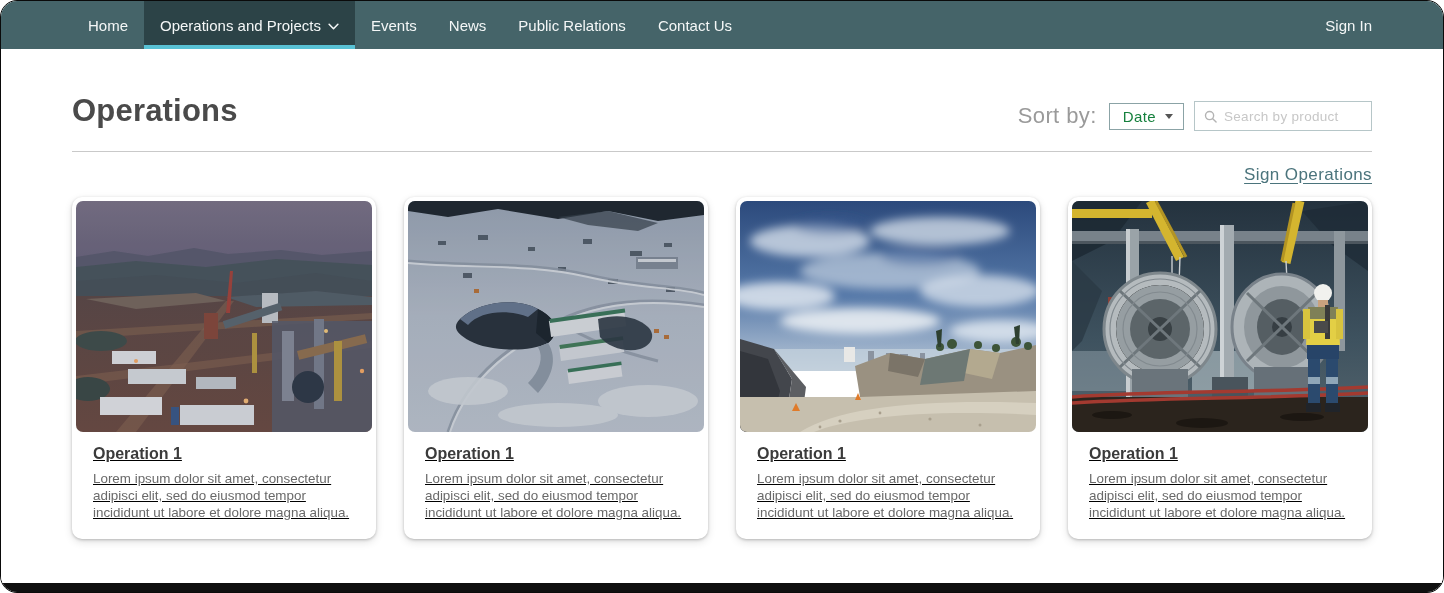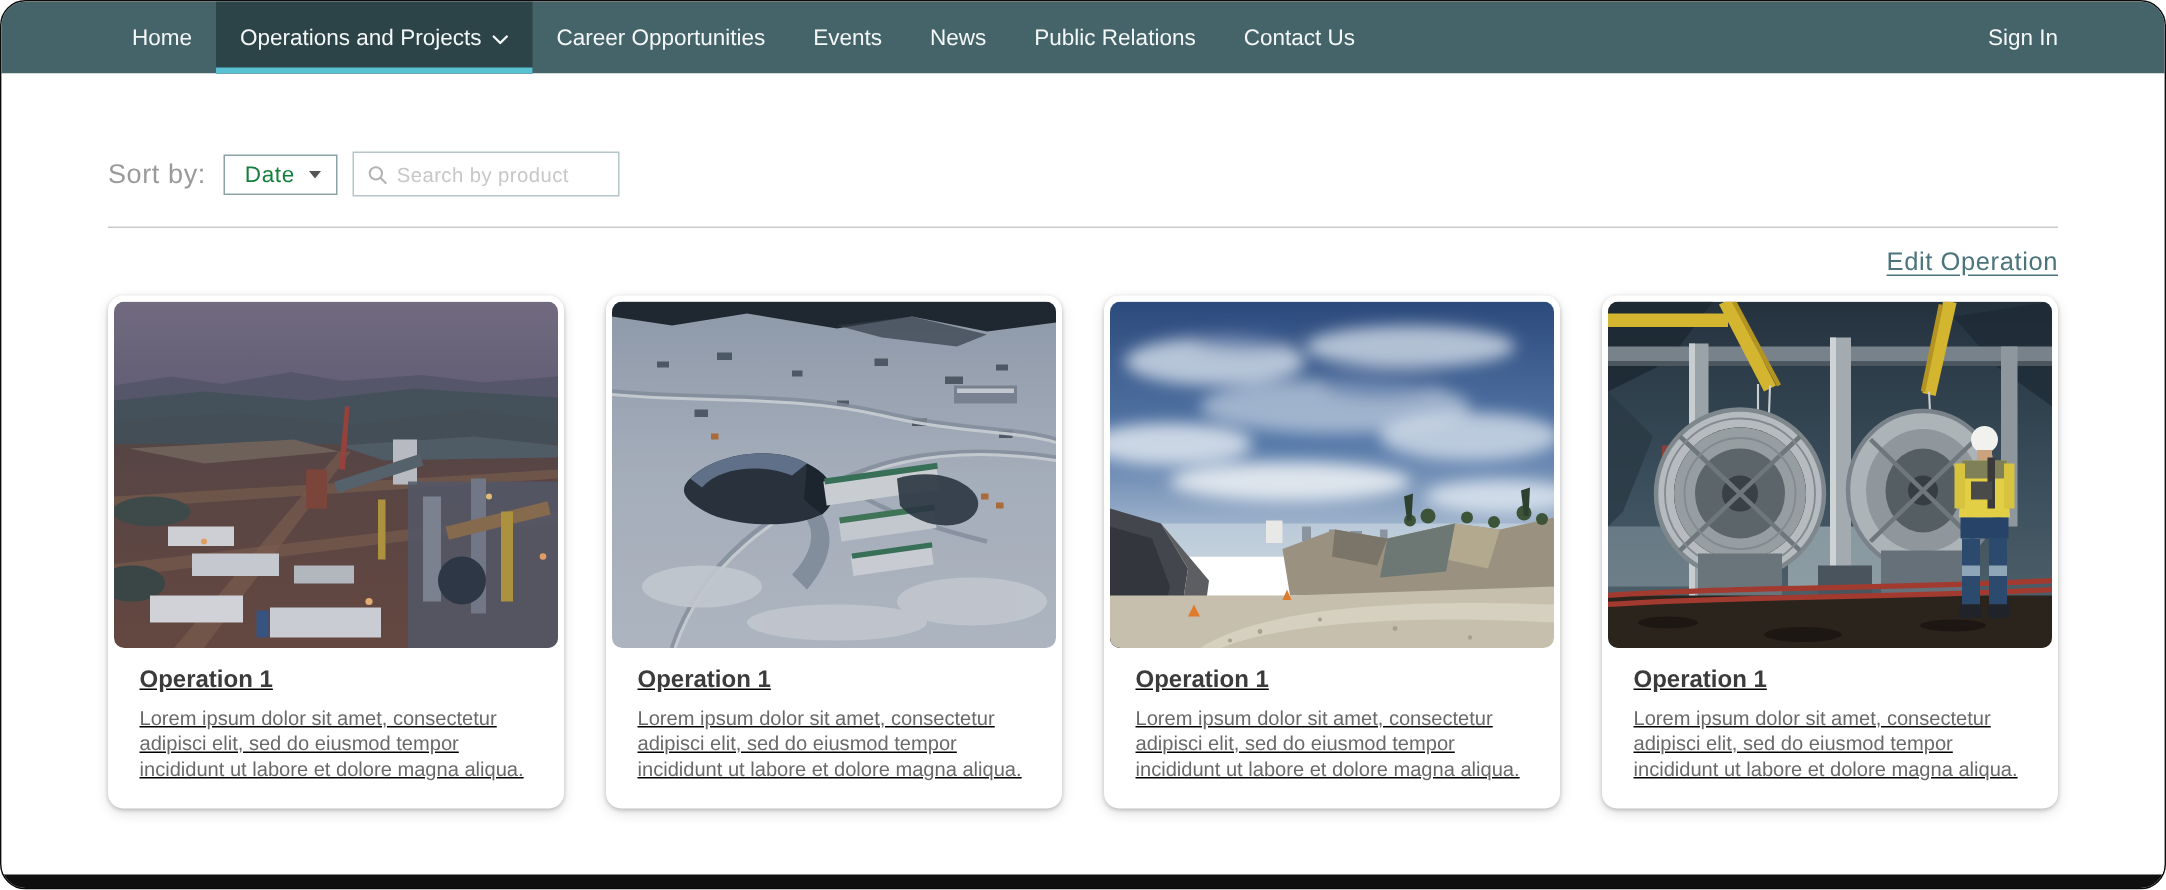--- a/index.html
+++ b/index.html
@@ -41,21 +41,21 @@
 
   .page-header {
     display:flex; justify-content:space-between; align-items:center;
     padding-top:42px; padding-bottom:20px;
     border-bottom:1px solid #c9c9c9;
   }
   .page-title {
     font-size:31px; font-weight:700; color:#4a4a4a; letter-spacing:.2px;
   }
   .controls { display:flex; align-items:center; gap:10px; margin-top:10px; }
-  .sort-label { font-size:18px; color:#9a9a9a; letter-spacing:.4px; margin-right:2px; }
+  .sort-label { font-size:22px; color:#9a9a9a; letter-spacing:.4px; margin-right:2px; }
   .sort-select {
     display:flex; align-items:center; gap:9px;
     height:27px; padding:0 10px 0 13px;
     background:#fff; border:1px solid #8ba3a6;
     font-size:15px; color:#15803d; letter-spacing:.4px;
     cursor:pointer; font-family:inherit;
   }
   .caret-down {
     width:0; height:0; border-left:4px solid transparent;
     border-right:4px solid transparent; border-top:5px solid #555;
@@ -108,60 +108,58 @@
     <a class="nav-item">
       <span>Home</span>
     </a>
     <a class="nav-item active">
       <span>Operations and Projects</span>
       <svg class="nav-chevron" viewBox="0 0 12 8">
           <path d="M1 1.5 L6 6.5 L11 1.5" fill="none" stroke="#f4f7f7" stroke-width="1.8" stroke-linecap="round" stroke-linejoin="round"></path>
         </svg>
     </a>
     <a class="nav-item">
-      <span>Career Opportunities</span>
-    </a>
-    <a class="nav-item">
       <span>Events</span>
     </a>
     <a class="nav-item">
       <span>News</span>
     </a>
     <a class="nav-item">
       <span>Public Relations</span>
     </a>
     <a class="nav-item">
       <span>Contact Us</span>
     </a>
     <a class="nav-item nav-signin">
       <span>Sign In</span>
     </a>
   </nav>
 
   <main class="main">
 
     <div class="page-header">
+      <h1 class="page-title">Operations</h1>
       <div class="controls">
         <span class="sort-label">Sort by:</span>
         <button class="sort-select">
           <span>Date</span>
           <span class="caret-down"></span>
         </button>
         <div class="search-box">
           <svg class="search-icon" width="13" height="13" viewBox="0 0 14 14">
             <circle cx="6" cy="6" r="4.4" fill="none" stroke="#b3b3b3" stroke-width="1.5"></circle>
             <line x1="9.4" y1="9.4" x2="13" y2="13" stroke="#b3b3b3" stroke-width="1.5" stroke-linecap="round"></line>
           </svg>
           <input type="text" placeholder="Search by product" style="">
         </div>
       </div>
     </div>
 
     <div class="edit-row">
-      <a class="edit-link">Edit Operation</a>
+      <a class="edit-link">Sign Operations</a>
     </div>
 
     <div class="cards">
 
       <div class="card">
         <div class="card-image">
           <svg viewBox="0 0 296 231" preserveAspectRatio="none">
             <defs>
               <linearGradient id="g1sky" x1="0" y1="0" x2="0" y2="1">
                 <stop offset="0" stop-color="#7e7689"></stop>

